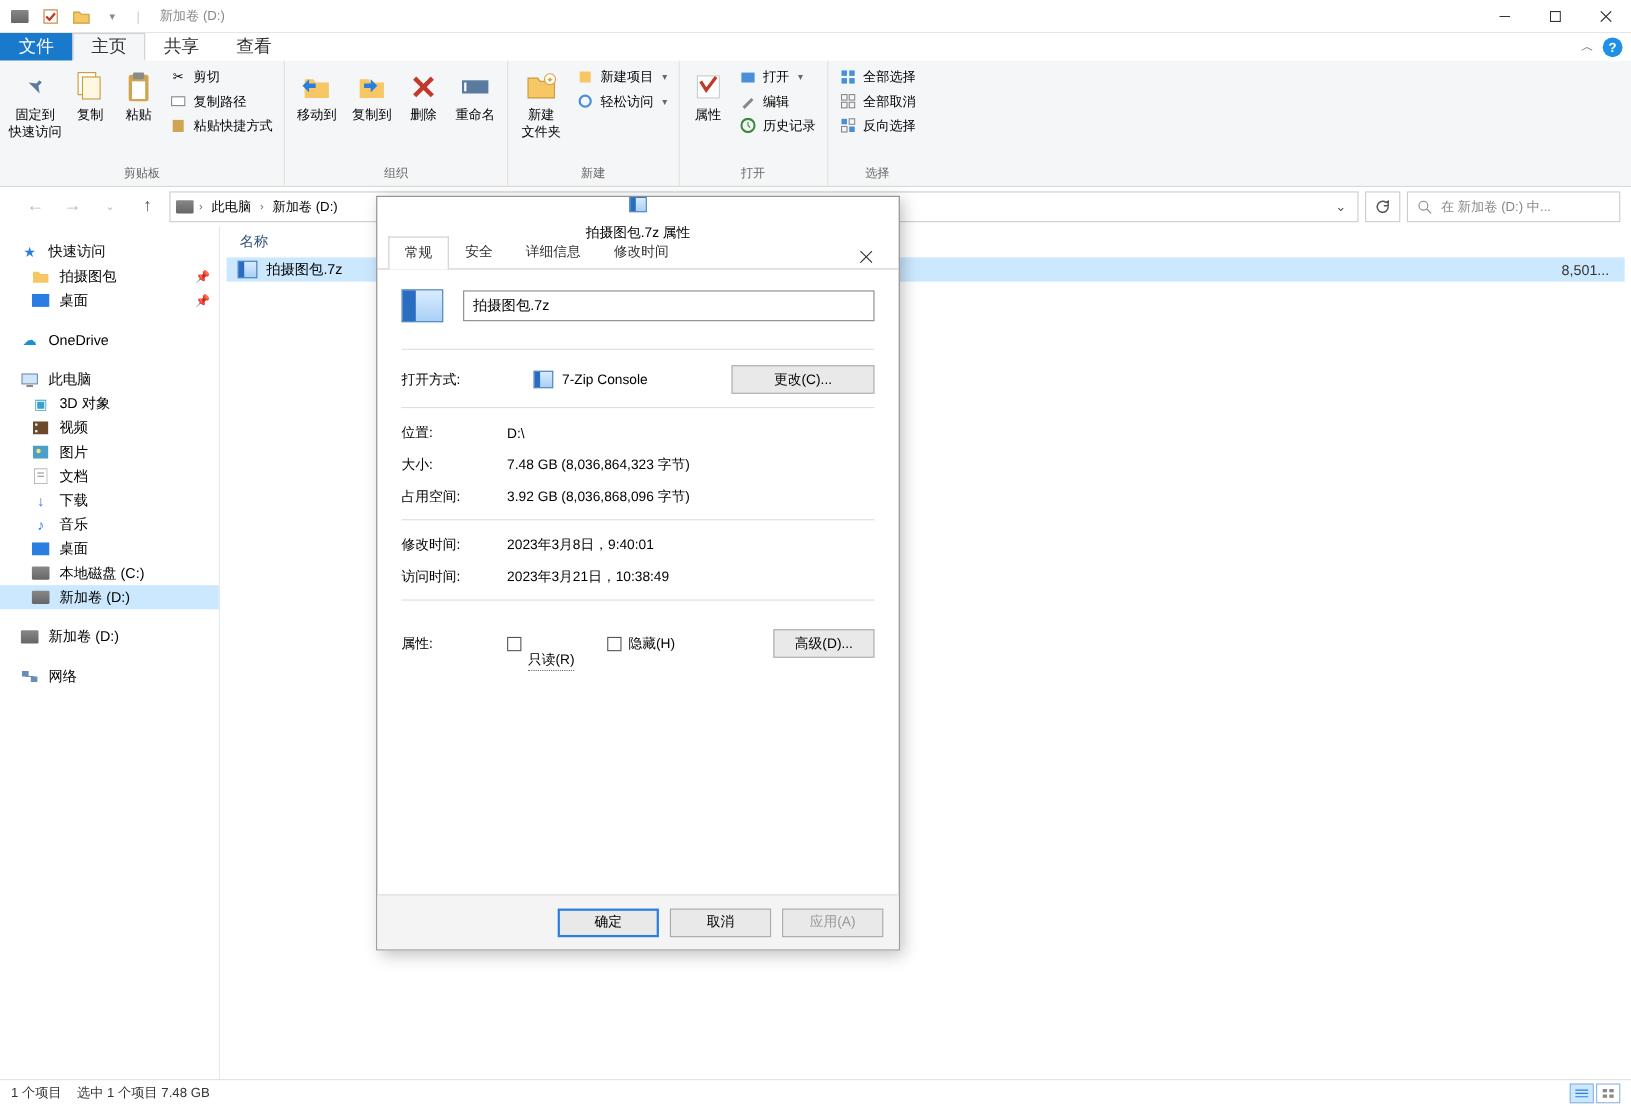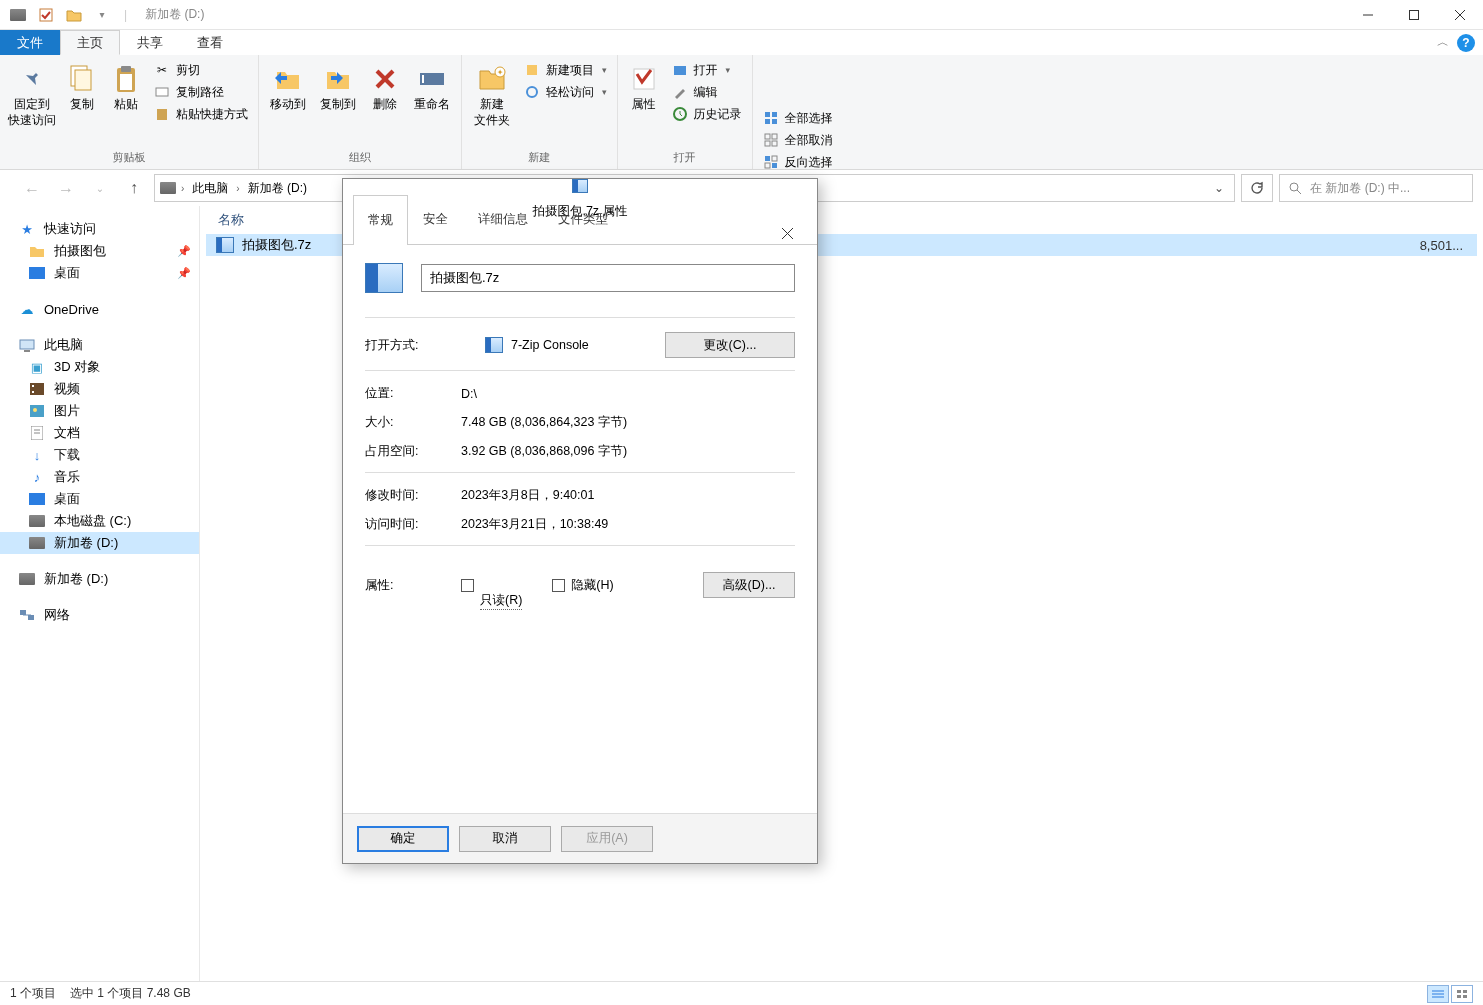--- a/index.html
+++ b/index.html
@@ -10,21 +10,21 @@
 .titlebar-left { display: flex; align-items: center; gap: 8px; padding-left: 8px; }
 .titlebar-icon { width: 16px; height: 12px; background: linear-gradient(#888,#666); border-radius: 1px; }
 .qat-item { width: 20px; height: 20px; display: flex; align-items: center; justify-content: center; }
 .titlebar-sep { color: #ccc; padding: 0 4px; }
 .titlebar-title { color: #888; padding-left: 6px; }
 .titlebar-controls { margin-left: auto; display: flex; }
 .tc-btn { width: 46px; height: 30px; display: flex; align-items: center; justify-content: center; color: #555; }
 
 
 .tabsrow { height: 25px; display: flex; align-items: stretch; background: #fff; position: relative; }
-.tab { padding: 0 16px; display: flex; align-items: center; font-size: 13px; color: #333; border: 1px solid transparent; }
+.tab { padding: 0 16px; display: flex; align-items: center; font-size: 16px; color: #333; border: 1px solid transparent; }
 .tab.file { background: #1979ca; color: #fff; }
 .tab.active { border: 1px solid #d0d0d0; border-bottom: 1px solid #f5f6f7; background: #f5f6f7; }
 .tabsrow-right { margin-left: auto; display: flex; align-items: center; gap: 8px; padding-right: 8px; }
 .help-circle { width: 18px; height: 18px; border-radius: 50%; background: #1e90e8; color: #fff; display: flex; align-items: center; justify-content: center; font-size: 12px; font-weight: bold; }
 
 
 .ribbon { height: 115px; background: #f5f6f7; border-bottom: 1px solid #d9d9d9; display: flex; }
 .rgroup { border-right: 1px solid #e1e1e1; display: flex; flex-direction: column; }
 .rgroup-body { flex: 1; display: flex; align-items: flex-start; padding: 4px 6px; gap: 4px; }
 .rgroup-label { text-align: center; font-size: 11px; color: #666; padding: 2px 0 4px; }
@@ -64,34 +64,34 @@
 .statusbar { height: 24px; border-top: 1px solid #e0e0e0; display: flex; align-items: center; padding: 0 10px; font-size: 12px; color: #333; gap: 14px; }
 .statusbar .view-toggle { margin-left: auto; display: flex; gap: 2px; }
 .vt-btn { width: 22px; height: 18px; border: 1px solid #8cb3e0; display: flex; align-items: center; justify-content: center; }
 .vt-btn.active { background: #cce8ff; }
 
 
 .dialog { position: absolute; left: 342px; top: 178px; width: 476px; height: 686px; background: #fff; border: 1px solid #888; box-shadow: 4px 4px 14px rgba(0,0,0,.25); display: flex; flex-direction: column; }
 .dlg-title { height: 36px; display: flex; align-items: center; padding: 0 10px; gap: 8px; flex-direction: column; }
 .dlg-close { margin-left: auto; width: 40px; height: 30px; display: flex; align-items: center; justify-content: center; color: #333; font-size: 14px; }
 .dlg-tabs { display: flex; padding: 0 10px; border-bottom: 1px solid #ccc; height: 30px; align-items: flex-end; }
-.dlg-tab { padding: 16px 14px; font-size: 12.5px; border: 1px solid transparent; border-bottom: none; color: #333; }
+.dlg-tab { padding: 6px 14px; font-size: 12.5px; border: 1px solid transparent; border-bottom: none; color: #333; }
 .dlg-tab.active { border-color: #ccc; background: #fff; position: relative; top: 1px; }
 .dlg-body { flex: 1; padding: 18px 22px; font-size: 12.5px; }
 .dlg-row { display: flex; align-items: center; margin-bottom: 12px; }
 .dlg-row .lbl { width: 96px; color: #000; }
 .dlg-row .val { flex: 1; }
 .dlg-icon-row { display: flex; align-items: center; gap: 18px; margin-bottom: 24px; }
 .dlg-bigicon { width: 38px; height: 30px; border: 1px solid #3a78b8; background: linear-gradient(#d9ecff,#a8d0f5); display: flex; }
 .dlg-bigicon::before { content:""; width: 12px; background: #2a6cc0; }
 .dlg-name-input { flex: 1; height: 28px; border: 1px solid #888; padding: 0 8px; font-size: 13px; }
 .dlg-sep { border-top: 1px solid #ddd; margin: 10px 0 14px; }
 .dlg-btn { height: 26px; padding: 0 18px; background: #e9e9e9; border: 1px solid #aaa; font-size: 12.5px; }
 .dlg-btn.disabled { color: #999; }
-.dlg-footer { height: 50px; border-top: 1px solid #ddd; display: flex; align-items: center; gap: 10px; padding: 0 14px; background: #f4f4f4; }
+.dlg-footer { height: 50px; border-top: 1px solid #ddd; display: flex; align-items: center; justify-content: flex-end; gap: 10px; padding: 0 14px; background: #f4f4f4; }
 .dlg-footer .dlg-btn { width: 92px; text-align: center; }
 .dlg-footer .dlg-btn.primary { border: 2px solid #2a7de1; background: #e9e9e9; }
 .chk { display: flex; align-items: center; gap: 6px; }
 .chk .box { width: 13px; height: 13px; border: 1px solid #555; }
 .open-with-icon { width: 18px; height: 16px; border:1px solid #3a78b8; background: linear-gradient(#d9ecff,#a8d0f5); display:inline-flex; }
 .open-with-icon::before { content:""; width:5px; background:#2a6cc0; }
 
 
 svg { display: block; }
 </style>
@@ -322,21 +322,21 @@
                 <path d="M7 4v3l2 2" stroke="#3a8a3a" fill="none"></path>
               </svg>
             </span>
             <span>历史记录</span>
           </div>
       </div>
     </div>
     <div class="rgroup-label">打开</div>
   </div>
 
-  <div class="rgroup" style="border-right:none;margin-top:48px;">
+  <div class="rgroup" style="border-right:none;">
     <div class="rgroup-body">
       <div class="rbtn-col">
         <div class="rbtn-small">
             <span class="ricon-small">
               <svg width="14" height="14">
                 <rect x="1" y="1" width="5" height="5" fill="#4a90d9"></rect>
                 <rect x="8" y="1" width="5" height="5" fill="#4a90d9"></rect>
                 <rect x="1" y="8" width="5" height="5" fill="#4a90d9"></rect>
                 <rect x="8" y="8" width="5" height="5" fill="#4a90d9"></rect>
               </svg>
@@ -568,21 +568,21 @@
       <svg width="11" height="11">
           <line x1="0" y1="0" x2="11" y2="11" stroke="#333"></line>
           <line x1="11" y1="0" x2="0" y2="11" stroke="#333"></line>
         </svg>
     </div>
   </div>
   <div class="dlg-tabs">
     <div class="dlg-tab active">常规</div>
     <div class="dlg-tab">安全</div>
     <div class="dlg-tab">详细信息</div>
-    <div class="dlg-tab">文件类型</div>
+    <div class="dlg-tab">修改时间</div>
   </div>
   <div class="dlg-body">
     <div class="dlg-icon-row">
       <span class="dlg-bigicon"></span>
       <input class="dlg-name-input" value="拍摄图包.7z" style="">
     </div>
     <div class="dlg-sep"></div>
     <div class="dlg-row">
       <span class="lbl">打开方式:</span>
       <span class="val" style="display:flex;align-items:center;gap:8px;padding-left:24px;">

